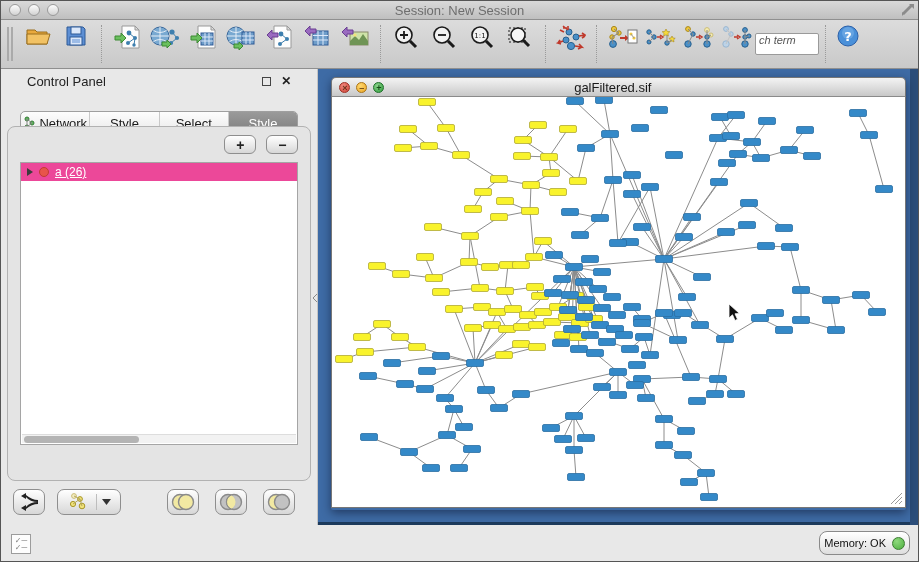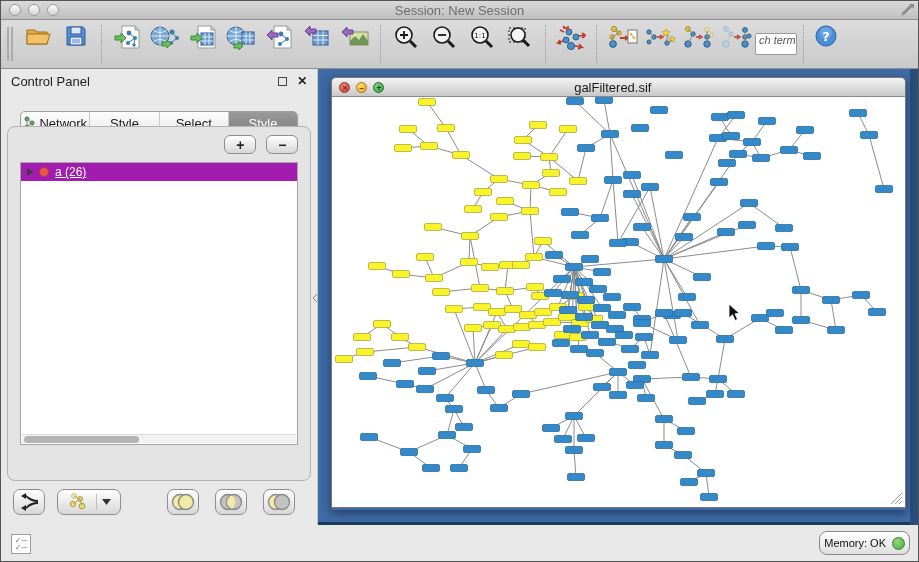--- a/index.html
+++ b/index.html
@@ -15,50 +15,50 @@
                  border:1px solid #9a9a9a; }
   .apptitle { position:absolute; left:0; right:0; text-align:center; font-size:13px; color:#6e6e6e; }
   .expand-corner { position:absolute; right:3px; top:2px; }
 
   
   .toolbar { height:49px; background:linear-gradient(#dcdcdc,#c9c9c9); border-bottom:1px solid #8f8f8f;
              display:flex; align-items:center; padding:0 4px; }
   .tb-grip { width:6px; height:34px; border-left:2px solid #aaa; border-right:2px solid #aaa; margin:0 6px 0 2px; }
   .tb-btn { width:38px; height:40px; display:flex; align-items:flex-start; justify-content:center; border-radius:4px; }
   .tb-sep { width:1px; height:38px; border-left:1px dotted #9a9a9a; margin:0 6px; }
-  .searchbox { width:42px; height:22px; border:1px solid #9a9a9a; background:#fff; border-radius:2px;
+  .searchbox { width:64px; height:22px; border:1px solid #9a9a9a; background:#fff; border-radius:2px;
                font-size:11px; font-style:italic; color:#555; padding:0 3px; overflow:hidden; white-space:nowrap; }
 
   
   .mainrow { display:flex; height:456px; }
   .control-panel { width:318px; background:#e8e8e8; position:relative; border-right:1px solid #c4c4c4; }
   .desktop { width:601px; background:#3e6ba5; position:relative;
              box-shadow:inset -8px 0 0 #2b4d79, inset 0 -3px 0 #1c3a5c; }
 
   
-  .cp-header { height:24px; display:flex; align-items:center; padding:0 10px; }
+  .cp-header { height:24px; display:flex; align-items:center; padding:0 26px; }
   .cp-title { font-size:13px; color:#222; flex:1; }
   .cp-float { width:9px; height:9px; border:1px solid #444; margin-right:10px; }
   .cp-close { font-size:12px; color:#222; font-weight:bold; }
   .cp-tabs { display:flex; justify-content:center; margin-top:18px; }
   .tabgroup { display:flex; border:1px solid #9f9f9f; border-radius:5px; overflow:hidden;
               background:linear-gradient(#fdfdfd,#e9e9e9); height:24px; width:278px; }
   .tab { flex:1; display:flex; align-items:center; justify-content:center; font-size:13px; color:#1a1a1a;
          border-right:1px solid #c9c9c9; gap:4px; }
   .tab:last-child { border-right:none; }
   .tab.active { background:linear-gradient(#9a9a9a,#7d7d7d); color:#fff; }
   .cp-body { position:absolute; left:6px; right:6px; top:57px; bottom:44px;
              border:1px solid #b2b2b2; border-radius:8px; background:#e4e4e4; padding:8px 12px 10px; }
   .pm-row { display:flex; justify-content:flex-end; gap:10px; margin-bottom:8px; }
   .pm-btn { width:32px; height:19px; border:1px solid #8e8e8e; border-radius:6px;
             background:linear-gradient(#ffffff,#d7d7d7); font-size:14px; font-weight:bold; color:#222;
             display:flex; align-items:center; justify-content:center; line-height:1; }
   .set-list { background:#fff; border:1px solid #a5a5a5; height:283px; position:relative; overflow:hidden; }
   .set-row { height:18px; display:flex; align-items:center; font-size:12px; color:#111; padding-left:6px; gap:6px; }
-  .set-row.selected { background:#a21caf; color:#fff;text-decoration:underline; }
+  .set-row.selected { background:#ec4899; color:#fff;text-decoration:underline; }
   .tri { width:0; height:0; border-left:6px solid #3c3c3c; border-top:4px solid transparent; border-bottom:4px solid transparent; }
   .reddot { width:10px; height:10px; border-radius:50%; background:#e8544a; border:1px solid #c23b33; }
   .hscroll { position:absolute; left:1px; right:1px; bottom:1px; height:9px; background:#f2f2f2; border-top:1px solid #ddd; }
   .hthumb { position:absolute; left:2px; top:1px; height:7px; width:42%; background:#b4b4b4; border-radius:4px; }
   .cp-actions { position:absolute; left:12px; right:12px; bottom:10px; display:flex; align-items:center; }
   .act-btn { height:26px; border:1px solid #8e8e8e; border-radius:7px; background:linear-gradient(#ffffff,#d7d7d7);
              display:flex; align-items:center; justify-content:center; }
   .w32 { width:32px; } .w64 { width:64px; }
   .spacer1 { width:12px; } .spacer2 { width:46px; } .spacer3 { width:16px; }
 

